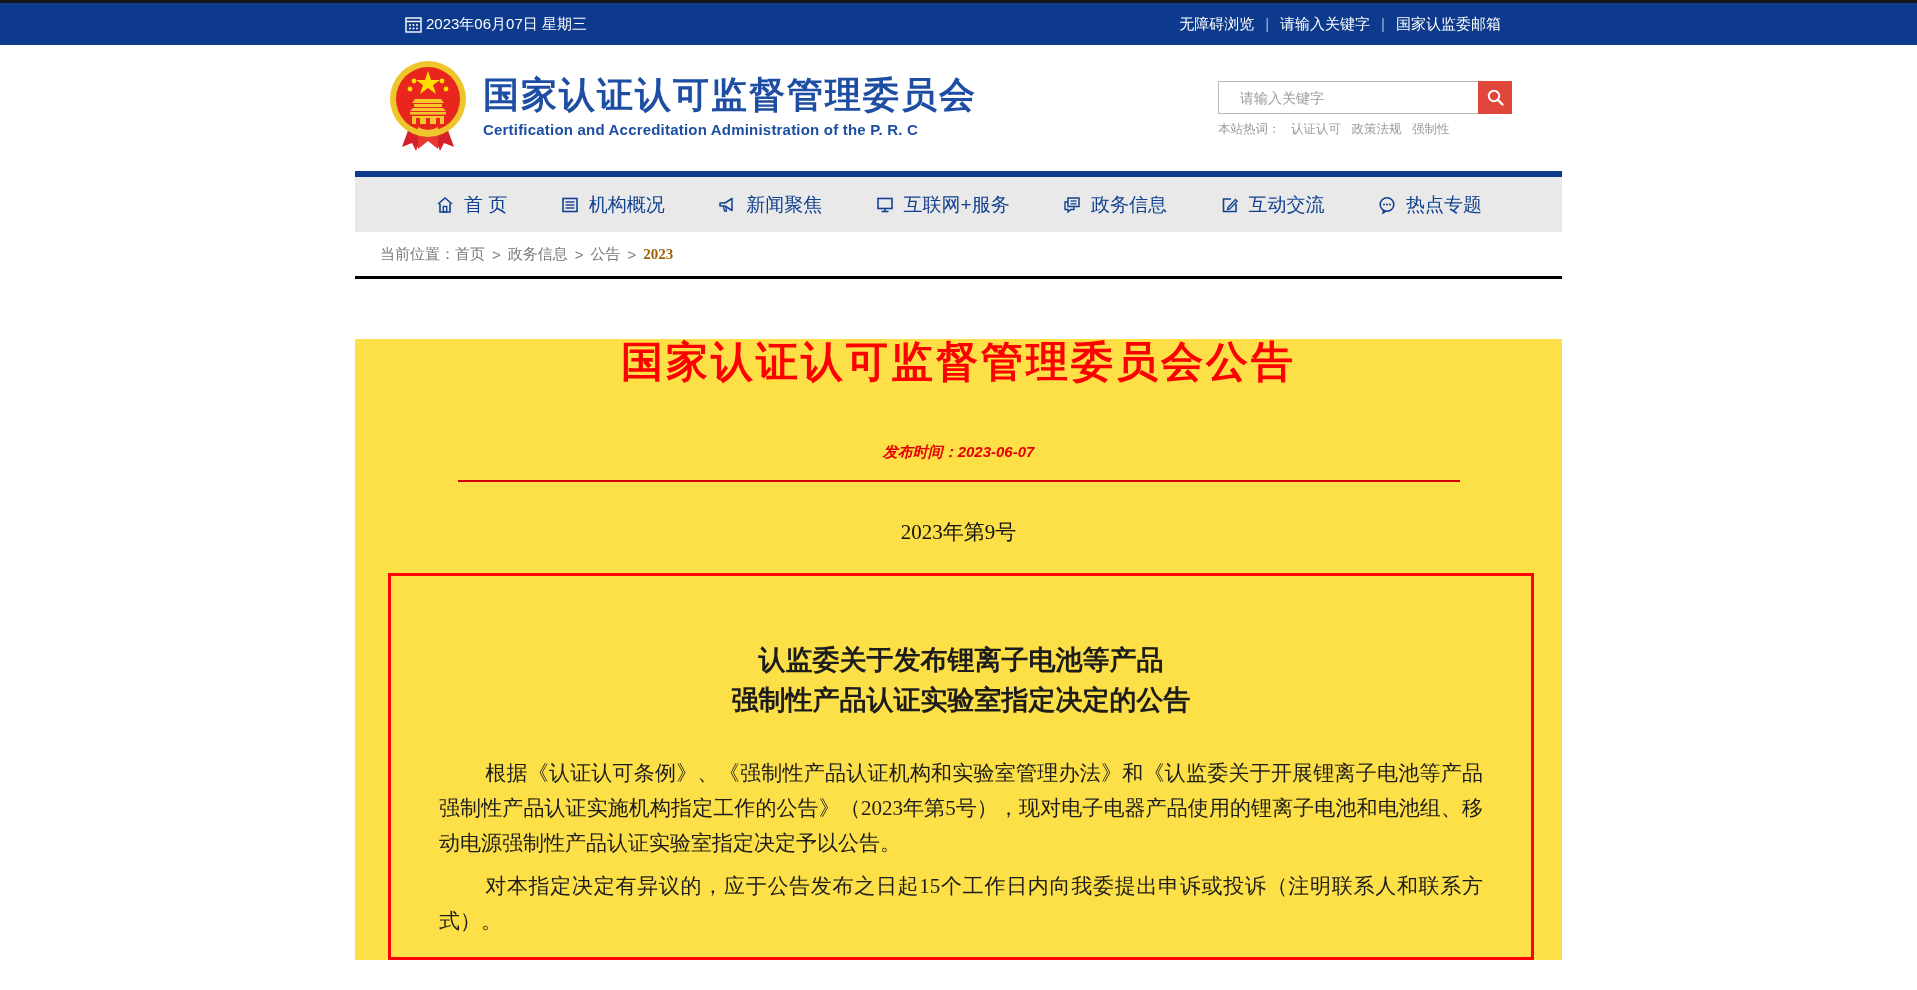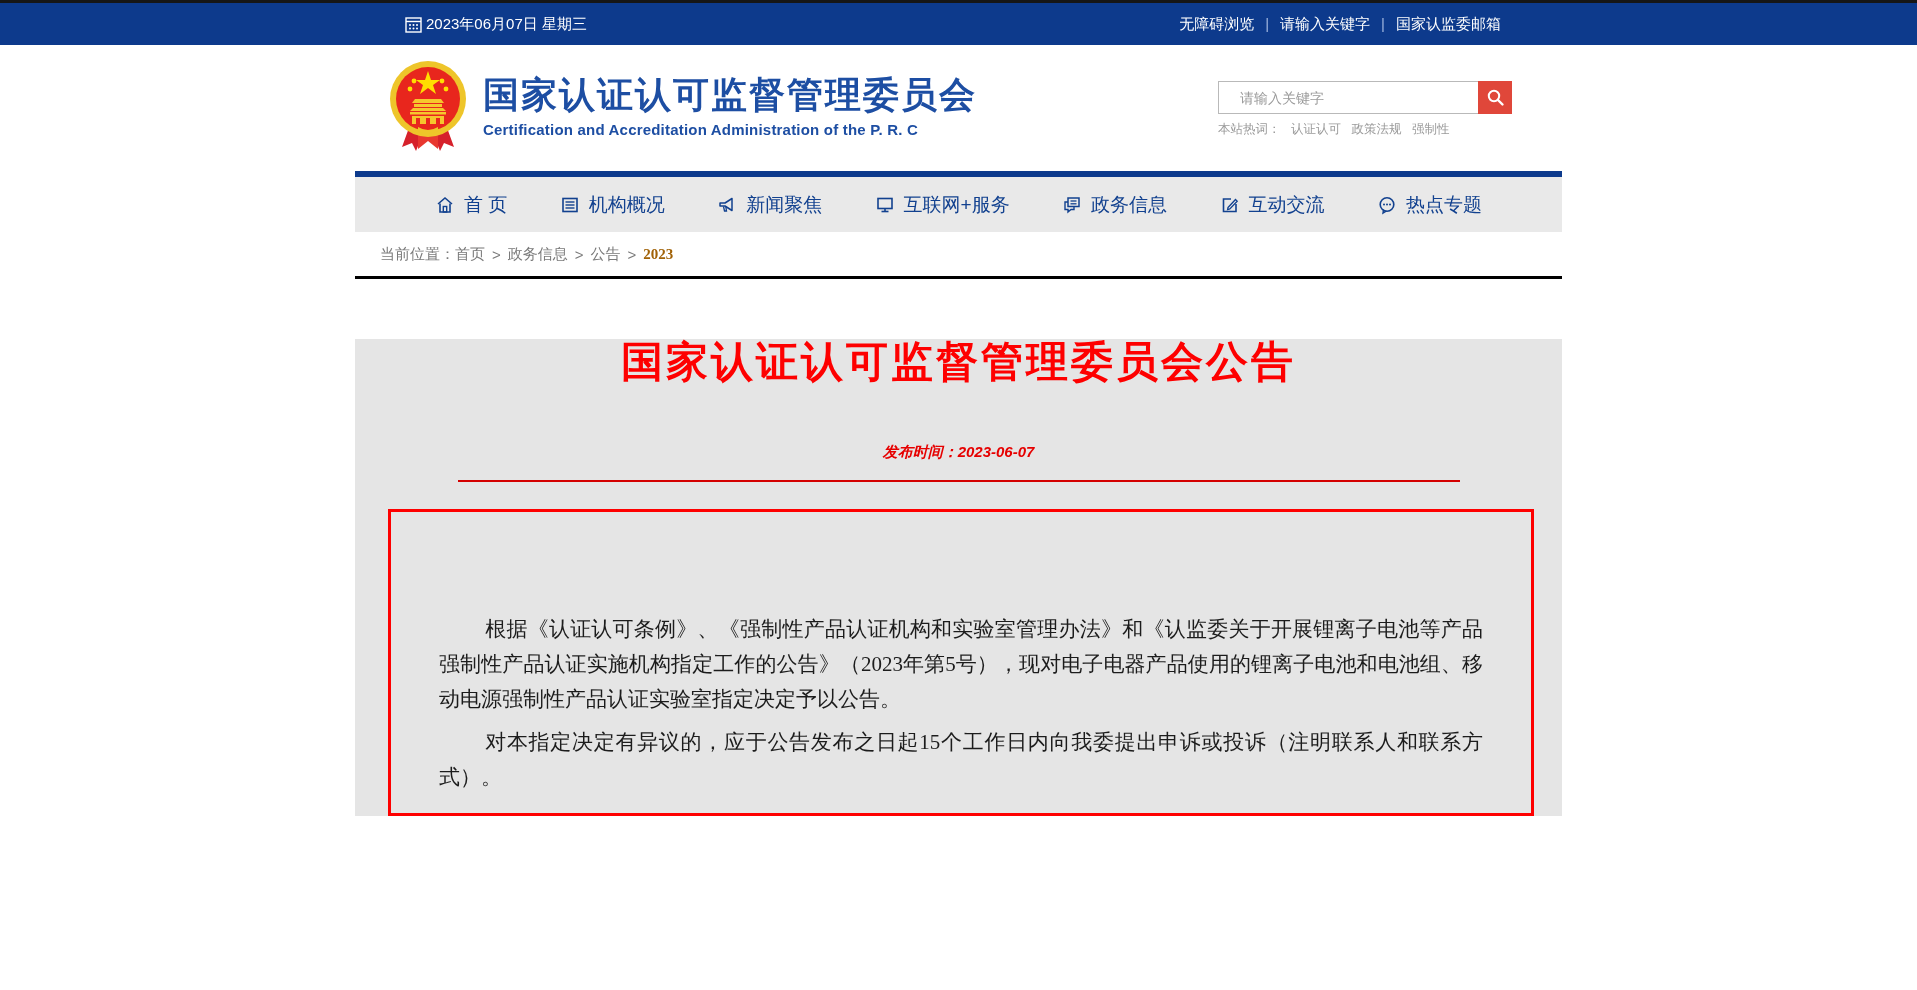--- a/index.html
+++ b/index.html
@@ -55,21 +55,21 @@
   
   .breadcrumb {
     width:1207px; margin:0 auto; height:47px; display:flex; align-items:center;
     padding:4px 25px; font-size:15px; color:#7a7a7a; border-bottom:3px solid #000000; background:#fff;
   }
   .breadcrumb a { color:#7a7a7a; }
   .breadcrumb .bc-sep { margin:0 7px; }
   .breadcrumb .bc-last { color:#a16207; font-weight:700; font-family:"Liberation Serif", serif; }
 
   
-  .article { width:1207px; margin:5px auto; background:#e5e5e5; }
+  .article { width:1207px; margin:5px auto; background:#fde047; }
   .article-title {
     text-align:center; color:#fe0000; font-size:42px; font-weight:600;
     letter-spacing:3px; margin-top:60px; line-height:1.1;
   }
   .pub-row { text-align:center; color:#e60000; font-size:15px; font-weight:700; margin-top:58px;font-style:italic; }
   .red-line { width:1002px; height:2px; background:#d40000; margin:18px auto 0; }
   .issue-no {
     text-align:center; font-family:"Liberation Serif", serif;
     font-size:21px; color:#111; margin-top:36px;
   }
@@ -268,20 +268,25 @@
   <span class="bc-sep">&gt;</span>
   <a class="bc-last">2023</a>
 </div>
 
 <div class="article">
   <h1 class="article-title">国家认证认可监督管理委员会公告</h1>
 
   <div class="pub-row">发布时间：2023-06-07</div>
   <div class="red-line"></div>
 
+  <div class="issue-no">2023年第9号</div>
 
   <div class="notice-box">
+    <div class="notice-title">
+      <div>认监委关于发布锂离子电池等产品</div>
+      <div>强制性产品认证实验室指定决定的公告</div>
+    </div>
     <div class="notice-body">
       <p>根据《认证认可条例》、《强制性产品认证机构和实验室管理办法》和《认监委关于开展锂离子电池等产品强制性产品认证实施机构指定工作的公告》（2023年第5号），现对电子电器产品使用的锂离子电池和电池组、移动电源强制性产品认证实验室指定决定予以公告。</p>
       <p>对本指定决定有异议的，应于公告发布之日起15个工作日内向我委提出申诉或投诉（注明联系人和联系方式）。</p>
     </div>
   </div>
 </div>
 
 </body></html>

